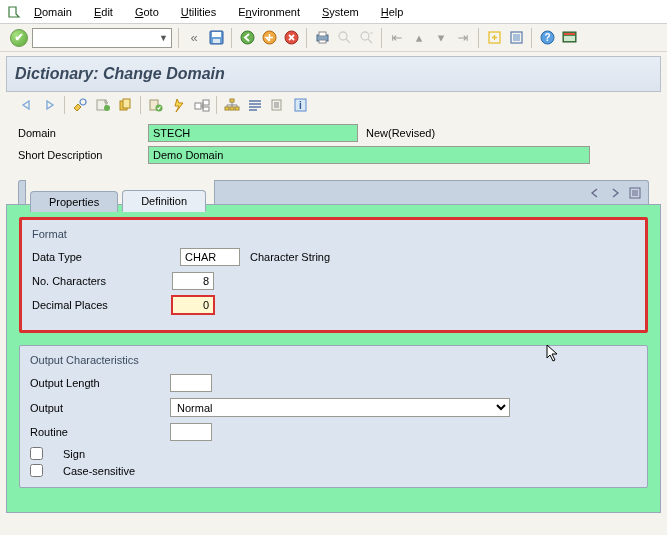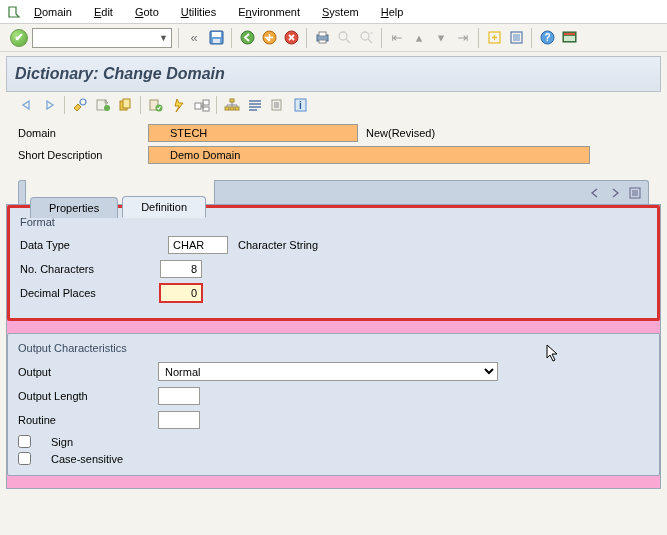--- a/index.html
+++ b/index.html
@@ -21,31 +21,31 @@
 .page-header { background:linear-gradient(#e8eef5,#dce4ee); border:1px solid #b8bfc8; margin:4px 6px 0 6px; padding:8px 8px; }
 .page-header h1 { font-size:16px; font-weight:bold; font-style:italic; color:#3a4a5e; }
 
 .sub-toolbar { display:flex; align-items:center; gap:6px; padding:4px 12px; margin:0 6px; }
 .sub-toolbar .sep { width:1px; height:18px; background:#c8c5ba; }
 .sub-toolbar .sicon { width:17px; height:17px; display:inline-flex; align-items:center; justify-content:center; cursor:pointer; }
 
 .form-area { padding:6px 12px 4px 12px; margin:0 6px; }
 .form-row { display:flex; align-items:center; margin-bottom:4px; }
 .form-row .lbl { width:130px; }
-.form-row input { border:1px solid #9a9a92; background:#fdba74; height:18px; padding:1px 21px; font-family:inherit; font-size:11px; }
+.form-row input { border:1px solid #9a9a92; background:#86efac; height:18px; padding:1px 4px; font-family:inherit; font-size:11px; }
 .status-text { margin-left:8px; }
 
 .tabstrip { display:flex; align-items:flex-end; padding:0 12px; margin:8px 6px 0 6px; border-bottom:1px solid #9aa7b8; gap:4px; }
 .tabstrip .tab-lead { width:8px; height:24px; background:#c7d3e0; border:1px solid #9aa7b8; border-bottom:none; border-radius:3px 0 0 0; }
-.tab { padding:4px 18px; background:#c7d3e0; border:1px solid #9aa7b8; border-bottom:none; border-radius:4px 4px 0 0; cursor:pointer; position:relative; top:14px; }
+.tab { padding:4px 18px; background:#c7d3e0; border:1px solid #9aa7b8; border-bottom:none; border-radius:4px 4px 0 0; cursor:pointer; position:relative; top:8px; }
 .tab.active { background:#e8eef5; border-bottom:1px solid #e8eef5; }
 .tab-right { flex:1; height:24px; background:#c7d3e0; border:1px solid #9aa7b8; border-bottom:none; border-radius:0 3px 0 0; margin-left:4px; display:flex; align-items:center; justify-content:flex-end; padding:0 6px; gap:6px; }
 .tab-right .sicon2 { width:14px; height:14px; display:inline-flex; align-items:center; justify-content:center; cursor:pointer; }
 
-.tab-body { background:#f9a8d4; border:1px solid #9aa7b8; border-top:none; margin:0 6px; padding:0; }
+.tab-body { background:#86efac; border:1px solid #9aa7b8; border-top:none; margin:0 6px; padding:12px; }
 
 .group-box { background:#dbe4ef; border:1px solid #9aa7b8; border-radius:2px; padding:8px 10px 10px 10px; margin-bottom:12px; }
 .group-box.highlight { border:3px solid #d93030; }
 .group-title { color:#3a4a5e; margin-bottom:8px; }
 .g-row { display:flex; align-items:center; margin-bottom:6px; }
 .g-row .glbl { width:140px; }
 .g-row input { border:1px solid #9a9a92; background:#fff; height:18px; padding:1px 4px; font-family:inherit; font-size:11px; }
 .g-row input.rnum { text-align:right; }
 .g-row input.req { background:#fff8d0; outline:2px solid #d93030; outline-offset:-1px; }
 .g-row .after { margin-left:10px; }
@@ -297,26 +297,26 @@
     </div>
     <div class="g-row">
       <span class="glbl">Decimal Places</span>
       <input type="text" class="rnum req" style="width: 42px;" value="0">
     </div>
   </div>
 
   <div class="group-box">
     <div class="group-title">Output Characteristics</div>
     <div class="g-row">
+      <span class="glbl">Output Length</span>
+      <input type="text" class="rnum" style="width: 42px;" value="">
+    </div>
+    <div class="g-row">
       <span class="glbl">Output</span>
       <select><option>Normal</option></select>
-    </div>
-    <div class="g-row">
-      <span class="glbl">Output Length</span>
-      <input type="text" class="rnum" style="width: 42px;" value="">
     </div>
     <div class="g-row">
       <span class="glbl">Routine</span>
       <input type="text" style="width: 42px;" value="">
     </div>
     <div class="chk-row">
       <input type="checkbox" style="">
       <span>Sign</span>
     </div>
     <div class="chk-row">

